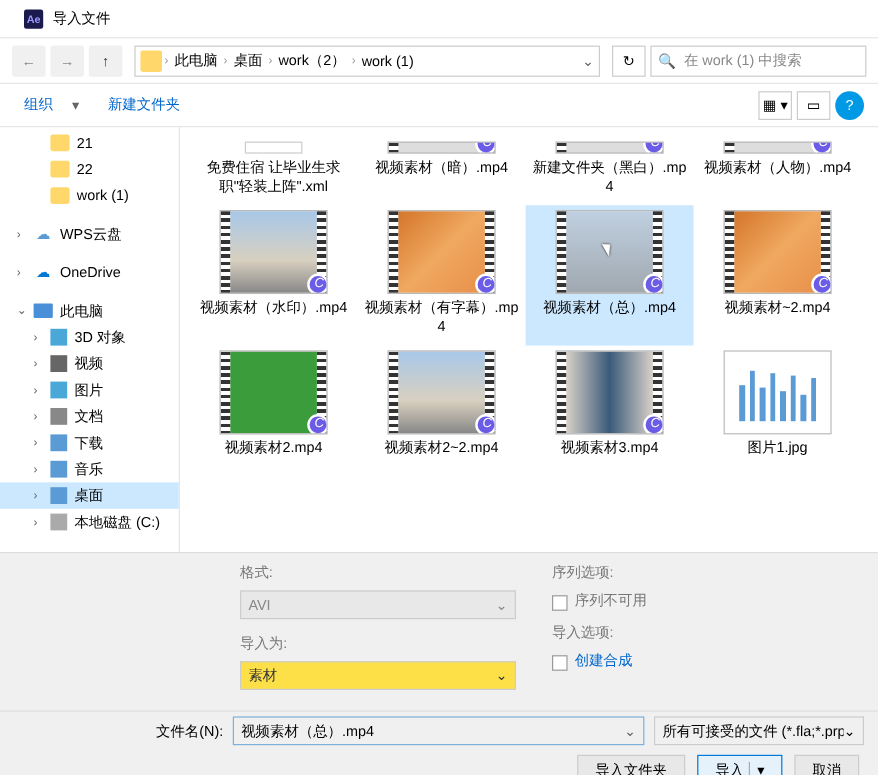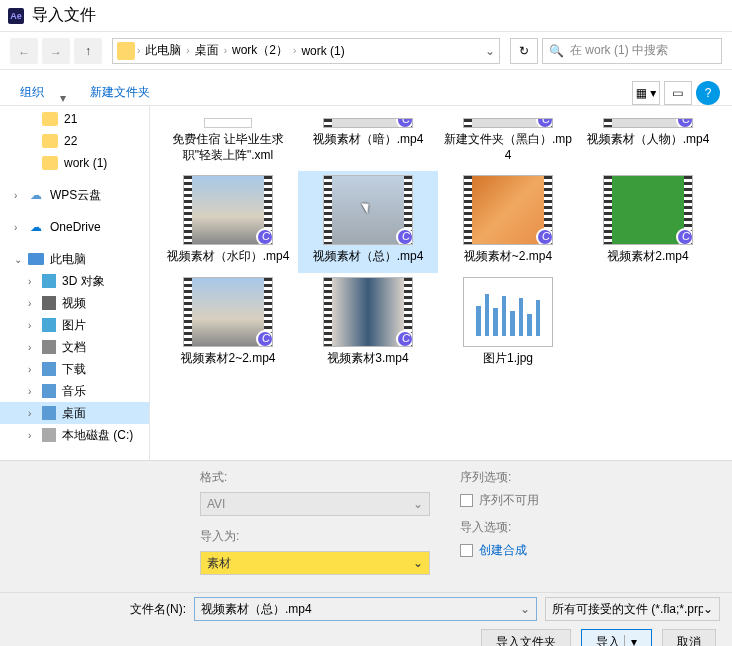--- a/index.html
+++ b/index.html
@@ -1,32 +1,32 @@
 <!DOCTYPE html>
 <html><head>
 <meta charset="utf-8">
 <style>
 * { box-sizing: border-box; margin: 0; padding: 0; font-family: "Microsoft YaHei", "Segoe UI", sans-serif; font-size: 12px; }
 body { width: 732px; height: 646px; background: #fff; overflow: hidden; }
 
-.titlebar { height: 32px; display: flex; align-items: center; padding: 0 8px; border-bottom: 1px solid #e5e5e5; }
+.titlebar { height: 32px; display: flex; align-items: center; padding: 0 20px; border-bottom: 1px solid #e5e5e5; }
 .titlebar .ae-icon { width: 16px; height: 16px; background: #1a1a4d; display: inline-flex; align-items: center; justify-content: center; color: #9999ff; font-size: 9px; font-weight: bold; border-radius: 2px; }
-.titlebar .title { margin-left: 8px; font-size: 16px; }
+.titlebar .title { margin-left: 8px; font-size: 12px; }
 
 .navbar { height: 38px; display: flex; align-items: center; padding: 0 10px; gap: 4px; border-bottom: 1px solid #e5e5e5; }
 .nav-btn { width: 28px; height: 26px; background: #f0f0f0; border: none; display: inline-flex; align-items: center; justify-content: center; color: #888; border-radius: 2px; }
 .nav-btn.enabled { color: #333; }
 .breadcrumb { flex: 1; display: flex; align-items: center; height: 26px; border: 1px solid #ccc; margin: 0 6px; padding: 0 4px; gap: 2px; }
 .bc-icon { width: 18px; height: 18px; background: #ffd76a; border-radius: 2px; display: inline-block; }
 .bc-sep { color: #999; font-size: 10px; }
 .bc-item { padding: 0 3px; }
 .refresh-btn { width: 28px; height: 26px; border: 1px solid #ccc; background: #fff; display: inline-flex; align-items: center; justify-content: center; }
 .search-box { width: 180px; height: 26px; border: 1px solid #ccc; display: flex; align-items: center; padding: 0 6px; color: #888; gap: 6px; }
 
-.toolbar { height: 36px; display: flex; align-items: flex-end; padding: 0 12px; border-bottom: 1px solid #e5e5e5; }
+.toolbar { height: 36px; display: flex; align-items: center; padding: 0 12px; border-bottom: 1px solid #e5e5e5; }
 .tb-item { color: #0066cc; padding: 4px 8px; margin-right: 8px; }
 .tb-right { margin-left: auto; display: flex; gap: 4px; }
 .tb-btn { width: 28px; height: 24px; border: 1px solid #ccc; display: inline-flex; align-items: center; justify-content: center; }
 .help-btn { width: 24px; height: 24px; border-radius: 50%; background: #0099e5; color: #fff; display: inline-flex; align-items: center; justify-content: center; border: none; }
 
 .main { display: flex; height: 354px; }
 .sidebar { width: 150px; border-right: 1px solid #e5e5e5; overflow-y: auto; padding-top: 2px; }
 .side-item { display: flex; align-items: center; height: 22px; padding-left: 28px; gap: 6px; position: relative; }
 .side-item.indent { padding-left: 42px; }
 .side-item.selected { background: #cce8ff; }
@@ -57,21 +57,21 @@
 .chart-thumb { background: #fff; }
 .chart-bars { position: absolute; bottom: 10px; left: 12px; right: 12px; display: flex; align-items: flex-end; gap: 4px; height: 40px; }
 .chart-bars span { flex: 1; background: #5b9bd5; }
 .cursor-arrow { position: absolute; left: 40px; top: 25px; width: 0; height: 0; border-left: 6px solid #fff; border-top: 4px solid transparent; border-bottom: 8px solid transparent; transform: rotate(-30deg); filter: drop-shadow(0 0 1px #000); }
 
 .options-panel { height: 132px; background: #f0f0f0; border-top: 1px solid #ddd; padding: 8px 12px 8px 200px; display: flex; gap: 30px; }
 .opt-col { display: flex; flex-direction: column; gap: 6px; }
 .opt-label { color: #777; font-size: 12px; }
 .opt-select { width: 230px; height: 24px; border: 1px solid #ccc; background: #e8e8e8; color: #888; padding: 0 6px; display: flex; align-items: center; justify-content: space-between; }
 .opt-select.enabled { background: #fde047; color: #333; }
-.checkbox-row { display: flex; align-items: center; gap: 6px; color: #777; }
+.checkbox-row { display: flex; align-items: flex-end; gap: 6px; color: #777; }
 .checkbox-row.enabled { color: #0066cc; }
 .cb { width: 13px; height: 13px; border: 1px solid #999; background: #fff; }
 
 .footer { height: 54px; background: #f0f0f0; border-top: 1px solid #ddd; padding: 4px 12px; }
 .fname-row { display: flex; align-items: center; gap: 8px; padding-left: 118px; margin-bottom: 8px; }
 .fname-input { flex: 1; height: 24px; border: 1px solid #7eb0db; padding: 0 6px; display: flex; align-items: center; justify-content: space-between; }
 .filter-select { width: 175px; height: 24px; border: 1px solid #ccc; padding: 0 6px; display: flex; align-items: center; justify-content: space-between; }
 .btn-row { display: flex; justify-content: flex-end; gap: 10px; padding-right: 4px; }
 .dlg-btn { height: 26px; padding: 0 14px; border: 1px solid #ccc; background: #e8e8e8; display: inline-flex; align-items: center; gap: 4px; }
 .dlg-btn.primary { border: 1px solid #0078d7; background: #e5f1fb; }
@@ -224,20 +224,29 @@
         </div>
         <div class="file-item">
           <div class="thumb">
             <div class="sprockets"></div>
             <div class="sprockets r"></div>
             <div class="thumb-content city"></div>
             <div class="badge"></div>
           </div>
           <div class="fname">视频素材（水印）.mp4</div>
         </div>
+        <div class="file-item">
+          <div class="thumb">
+            <div class="sprockets"></div>
+            <div class="sprockets r"></div>
+            <div class="thumb-content leaves"></div>
+            <div class="badge"></div>
+          </div>
+          <div class="fname">视频素材（有字幕）.mp4</div>
+        </div>
         <div class="file-item selected">
           <div class="thumb">
             <div class="sprockets"></div>
             <div class="sprockets r"></div>
             <div class="thumb-content person"></div>
             <div class="badge"></div>
             <div class="cursor-arrow"></div>
           </div>
           <div class="fname">视频素材（总）.mp4</div>
         </div>

